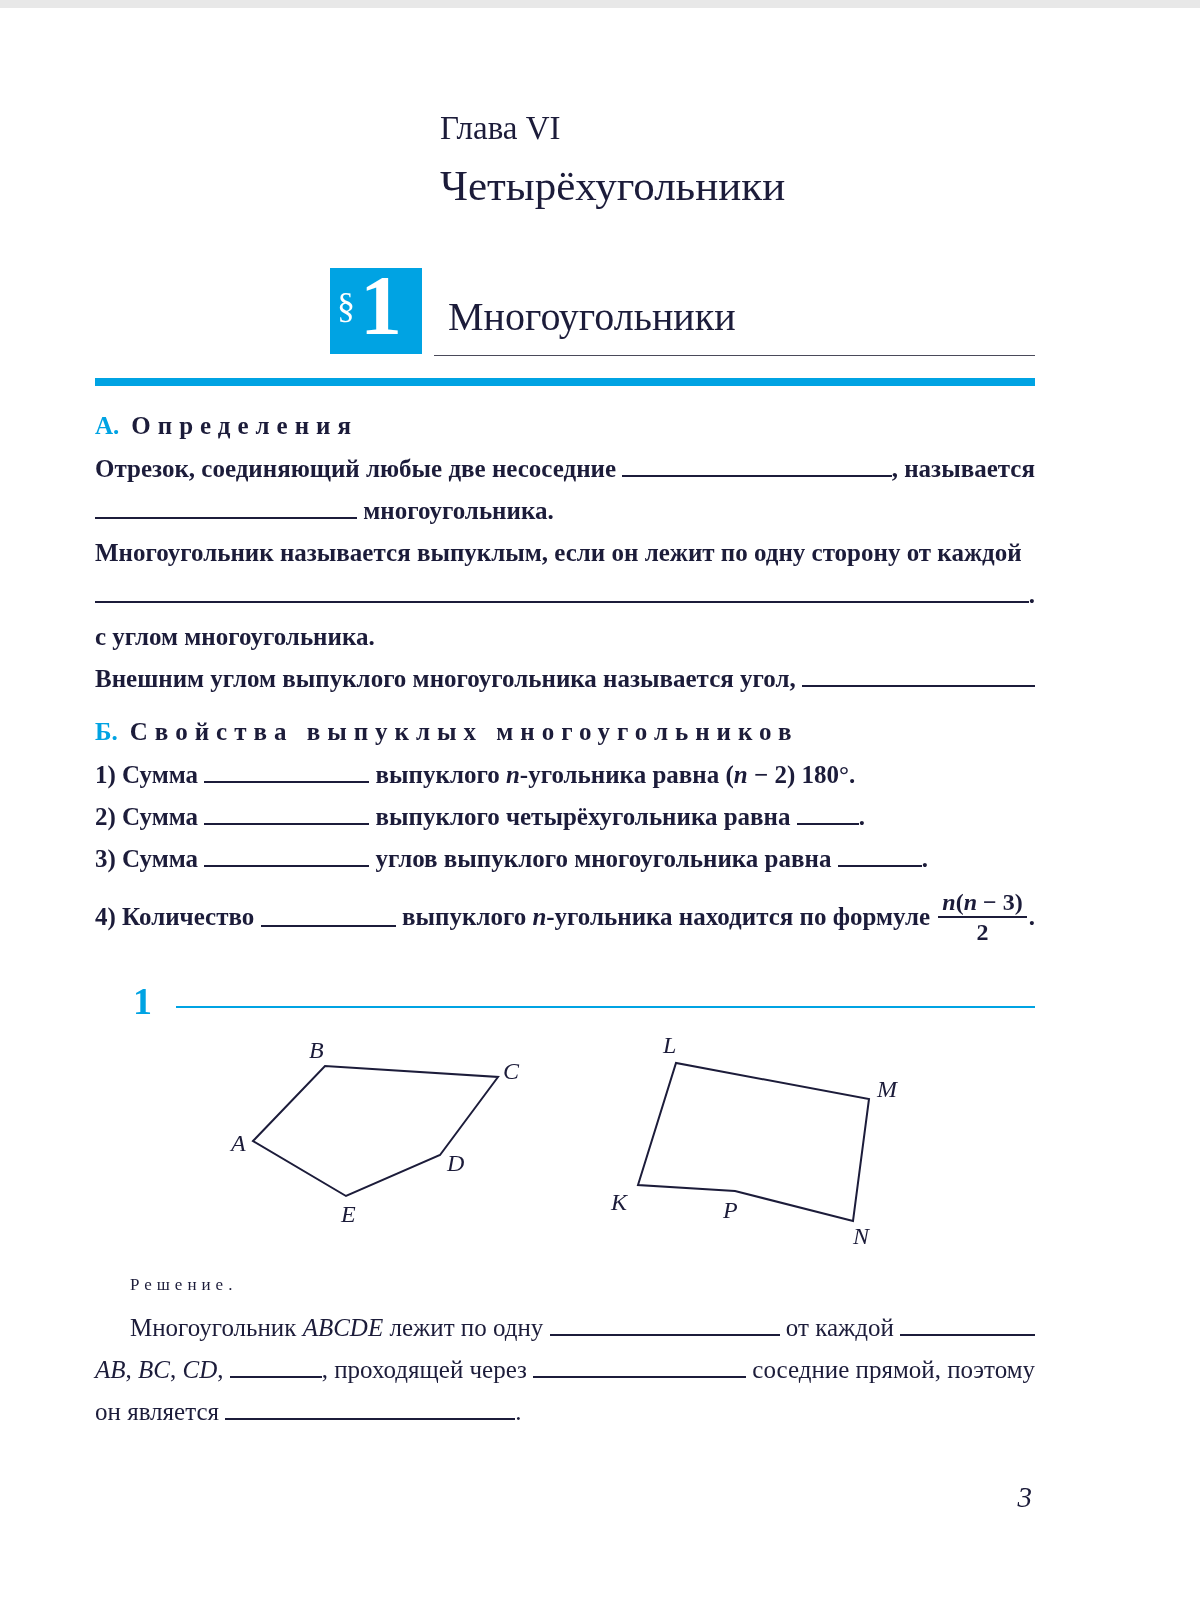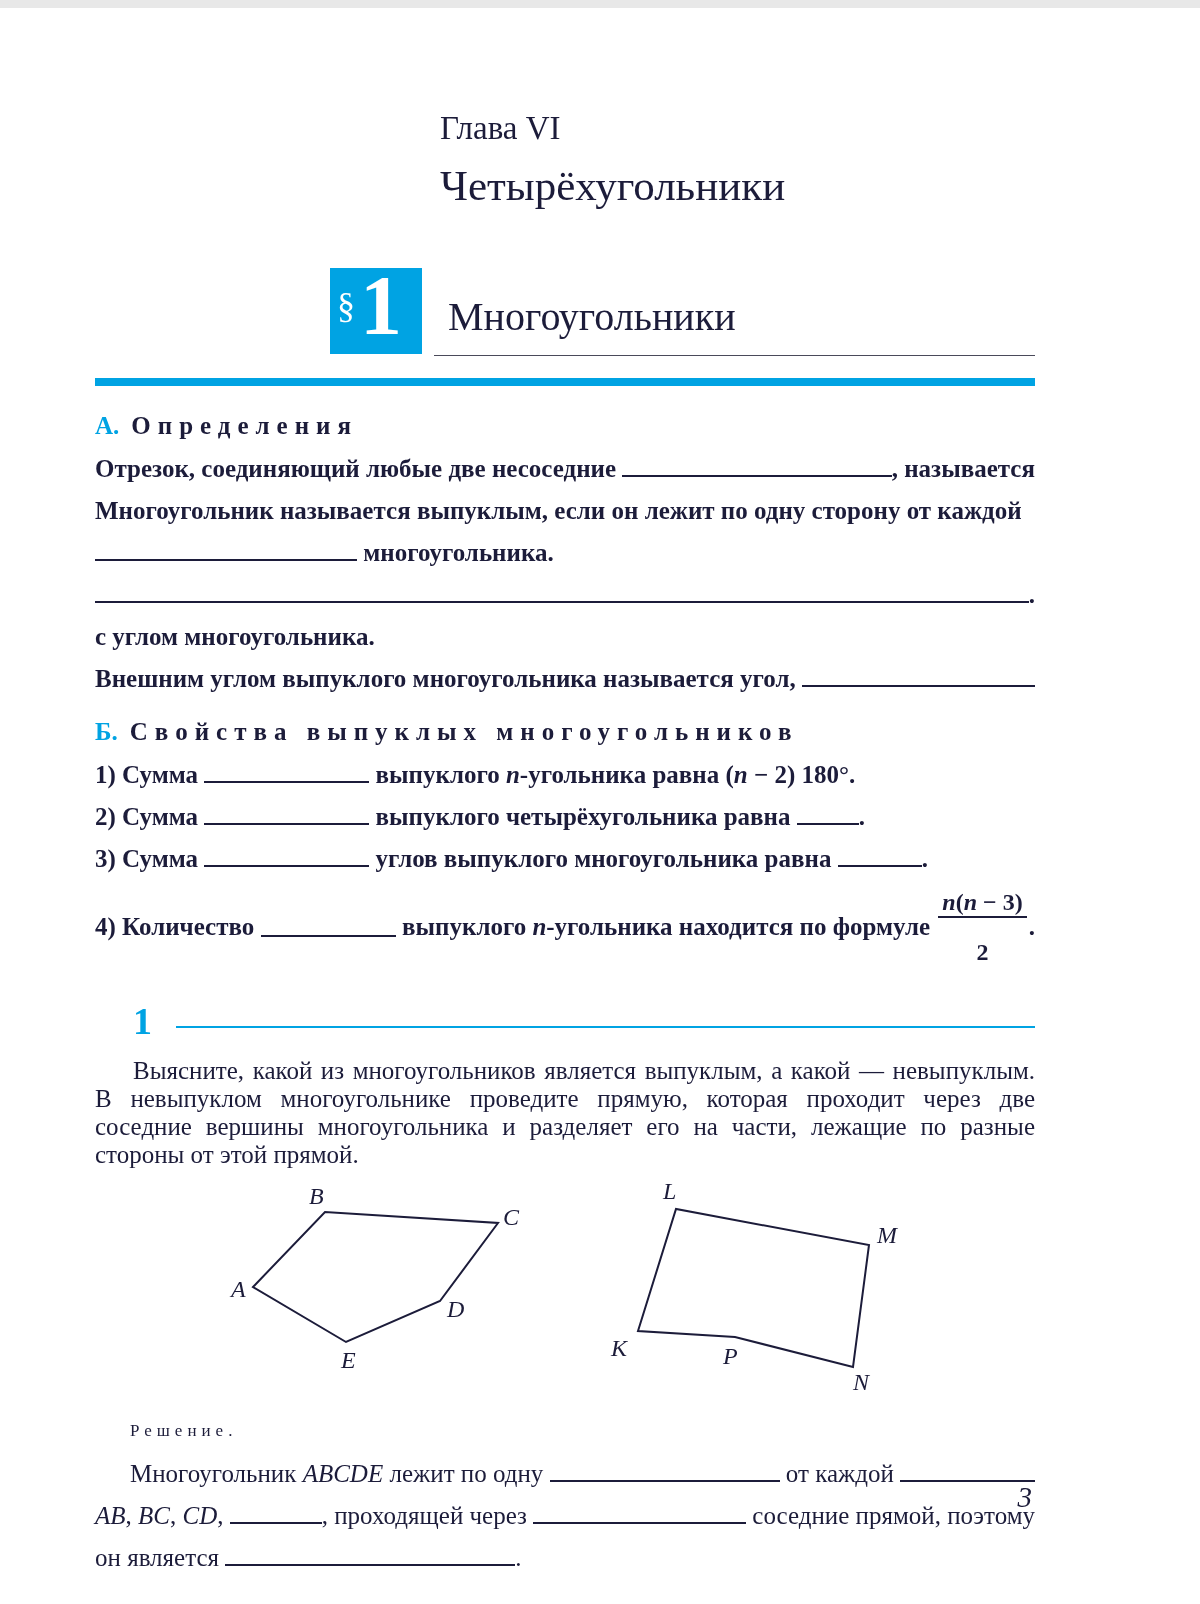--- a/index.html
+++ b/index.html
@@ -26,21 +26,21 @@
   .subsec .subsec-title{letter-spacing:7px;}
 
   .row{display:flex;align-items:baseline;font-size:25px;margin-top:16px;line-height:26px;}
   .row.bold{font-weight:bold;}
   .row span{white-space:pre;}
   .row .it{font-style:italic;}
   .blank{display:inline-block;height:0;border-bottom:2px solid #1c1c3a;}
   .blank.fill{flex:1 1 auto;}
   .row.center{align-items:center;}
   .row.center .blank{transform:translateY(9px);}
-  .frac{display:inline-flex;flex-direction:column;align-items:center;line-height:1.18;font-size:24px;margin:0 2px;gap:20px;}
+  .frac{display:inline-flex;flex-direction:column;align-items:center;line-height:1.18;font-size:24px;margin:0 2px;}
   .frac .num{border-bottom:2px solid #1c1c3a;padding:0 4px;display:inline-block;}
   .frac .num span,.frac .den span{white-space:pre;}
   .frac .den{display:inline-block;}
 
   .task-head{display:flex;align-items:center;margin-top:32px;height:44px;}
   .task-num{color:#00a3e3;font-weight:bold;font-size:38px;margin-left:38px;line-height:44px;}
   .task-rule{flex:1;height:2px;background:#00a3e3;margin-left:24px;margin-top:12px;}
 
   .task-text{margin:14px 0 0 0;font-size:25px;line-height:28px;text-align:justify;text-indent:38px;}
 
@@ -77,25 +77,25 @@
     <div class="subsec">
       <span class="subsec-label">А.</span><span class="subsec-title">Определения</span>
     </div>
 
     <div class="row bold">
         <span>Отрезок, соединяющий любые две несоседние </span>
         <span class="blank fill"></span>
         <span>, называется</span>
       </div>
     <div class="row bold">
-        <span>Многоугольник называется выпуклым, если он лежит по одну сторону от каждой</span>
+        <span class="blank" style="width: 262px;"></span>
+        <span> многоугольника.</span>
       </div>
     <div class="row bold">
-        <span class="blank" style="width: 262px;"></span>
-        <span> многоугольника.</span>
+        <span>Многоугольник называется выпуклым, если он лежит по одну сторону от каждой</span>
       </div>
     <div class="row bold">
         <span class="blank" style="width: 258px;"></span>
         <span class="blank fill"></span>
         <span>.</span>
       </div>
     <div class="row bold">
         <span>с углом многоугольника.</span>
       </div>
     <div class="row bold">
@@ -138,21 +138,20 @@
         <span>-угольника находится по формуле </span>
         <span class="frac"><span class="num"><span class="it">n</span><span>(</span><span class="it">n</span><span> − 3)</span></span><span class="den"><span>2</span></span></span>
         <span>.</span>
       </div>
 
     <div class="task-head">
       <span class="task-num">1</span>
       <div class="task-rule"></div>
     </div>
 
-    <p class="task-text">Выясните, какой из многоугольников является выпуклым, а какой — невыпуклым. В невыпуклом многоугольнике проведите прямую, которая проходит через две соседние вершины многоугольника и разделяет его на части, лежащие по разные стороны от этой прямой.</p>
 
     <svg class="figures" width="940" height="222" viewBox="0 0 940 222">
       <polygon points="158,110 230,35 403,46 345,124 251,165"></polygon>
       <text x="136" y="120">A</text>
       <text x="214" y="27">B</text>
       <text x="408" y="48">C</text>
       <text x="352" y="140">D</text>
       <text x="246" y="191">E</text>
 
       <polygon points="543,154 581,32 774,68 758,190 640,160"></polygon>

